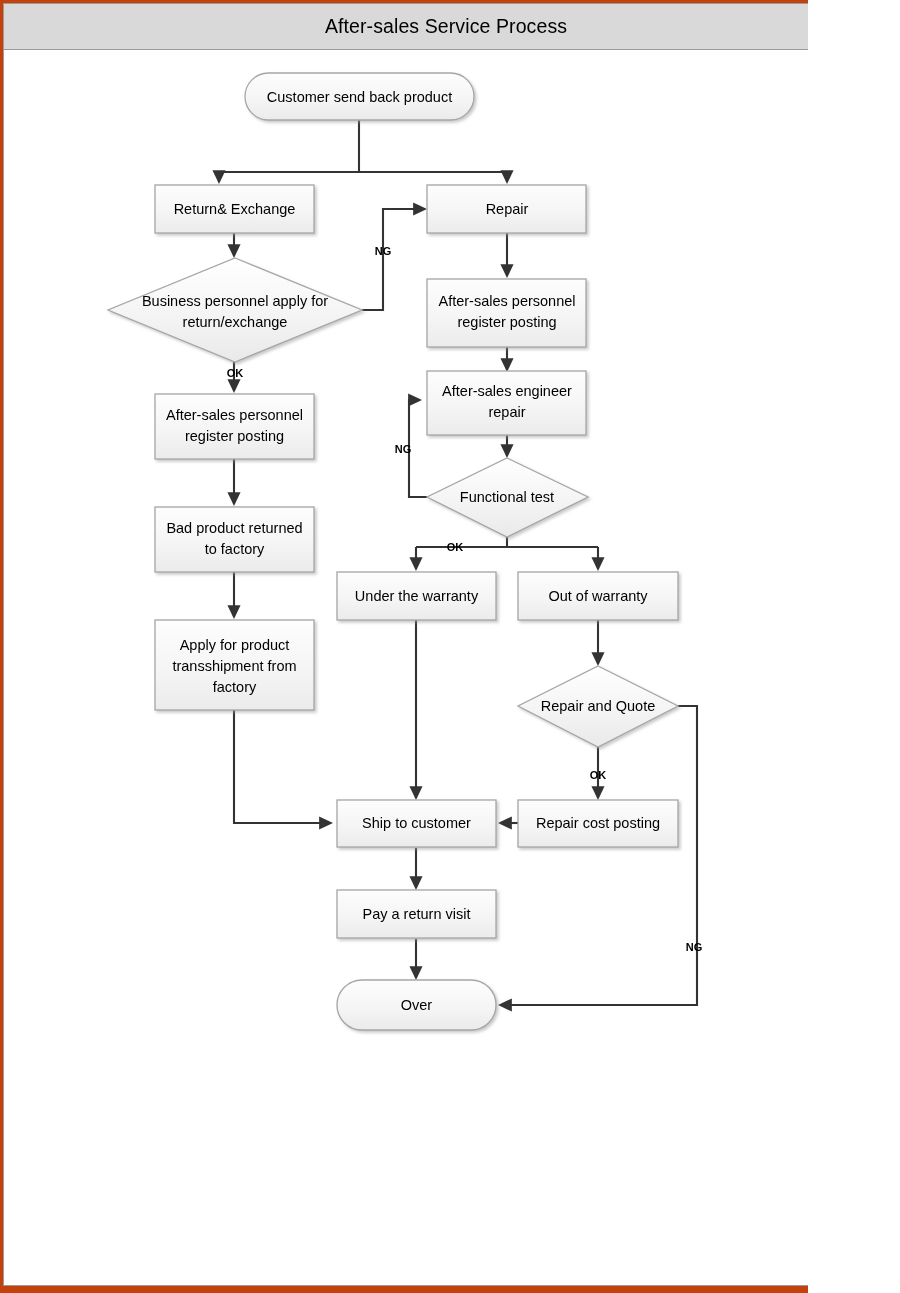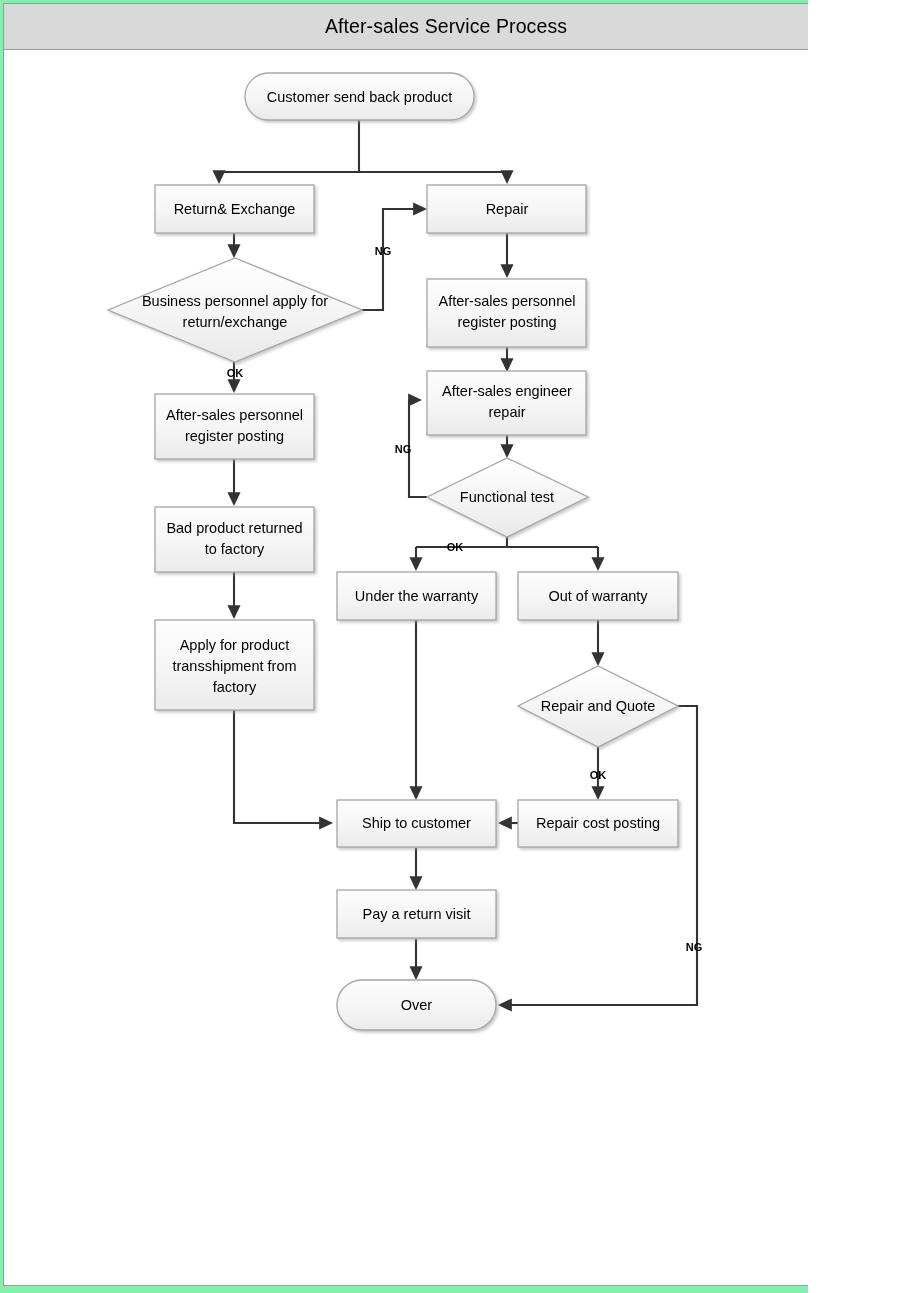--- a/index.html
+++ b/index.html
@@ -8,21 +8,21 @@
     padding: 0;
     background: #ffffff;
   }
   body {
     font-family: "Liberation Sans", sans-serif;
   }
   #page {
     position: relative;
     width: 808px;
     height: 1293px;
-    background: #86efac;
+    background: #c2410c;
     overflow: hidden;
   }
   #page-frame {
     position: absolute;
     left: 3px;
     top: 3px;
     width: 886px;
     height: 1283px;
     border: 1px solid #9a9a9a;
     box-sizing: border-box;

